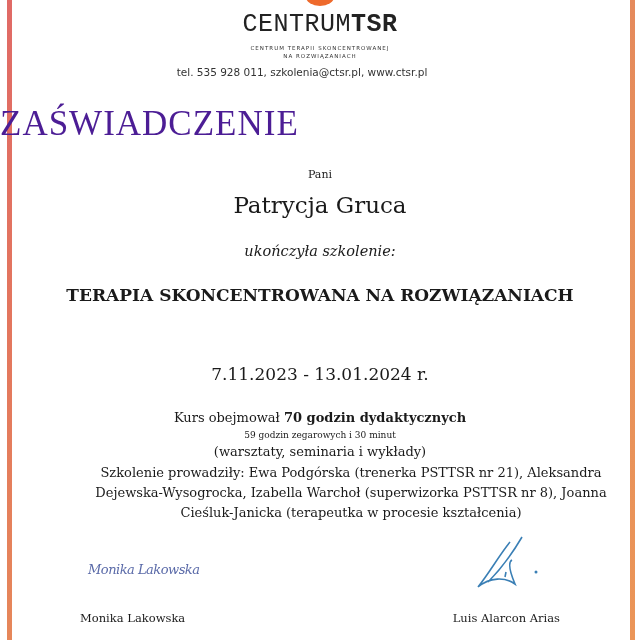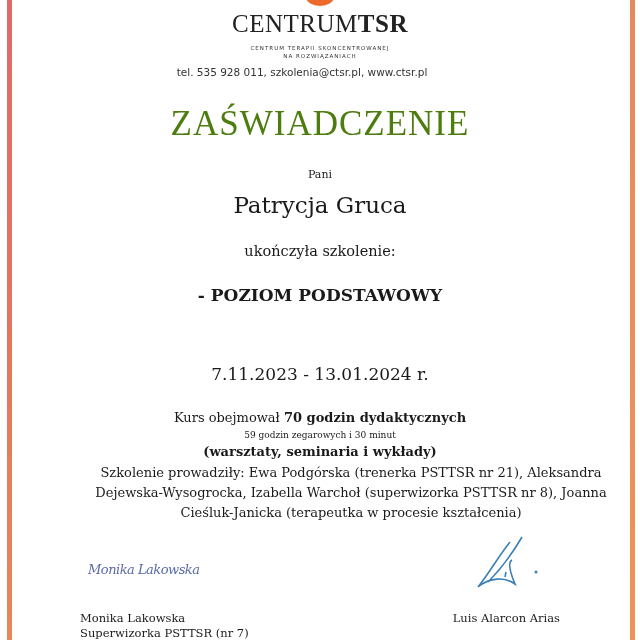--- a/index.html
+++ b/index.html
@@ -13,45 +13,45 @@
       position: absolute; top: 0; bottom: 0; width: 5px;
     }
     .border-left { left: 7px; background: linear-gradient(to bottom, #e06a66 0%, #e3765e 50%, #e6875a 100%); }
     .border-right { right: 5px; background: linear-gradient(to bottom, #e58a5c 0%, #e8905a 50%, #eb9558 100%); }
     .logo-dot {
       position: absolute; left: 306px; top: -12px; width: 28px; height: 18px;
       background: #ee6a2c; border-radius: 50%;
     }
     .brand {
       position: absolute; top: 10px; left: 0; width: 640px; text-align: center;
-      font-family: Liberation Serif, serif; font-size: 25px; letter-spacing: 0.5px; color: #222;
+      font-family: Liberation Mono, monospace; font-size: 25px; letter-spacing: 0.5px; color: #222;
     }
     .brand .light { font-weight: normal; }
     .brand .bold { font-weight: bold; }
     .brand-sub {
       position: absolute; top: 44px; left: 0; width: 640px; text-align: center;
       font-family: "DejaVu Sans", sans-serif; font-size: 5.5px; letter-spacing: 1px; color: #333; line-height: 8px;
     }
     .contact {
       position: absolute; top: 66px; left: 0; width: 604px; text-align: center;
       font-family: "DejaVu Sans", sans-serif; font-size: 10.5px; color: #333;
     }
     .title {
-      position: absolute; top: 104px; left: 0; width: 640px; text-align: center;
-      font-family: "Liberation Serif", serif; font-size: 35px; letter-spacing: 1px; color: #4d7c0f;
+      position: absolute; top: 104px; left: 0; width: 640px; text-align: left;
+      font-family: "Liberation Serif", serif; font-size: 35px; letter-spacing: 1px; color: #4c1d95;
     }
     .c { position: absolute; left: 0; width: 640px; text-align: center; }
     .pani { top: 168px; font-size: 11px; }
     .name { top: 192px; font-size: 23px; }
-    .completed { top: 243px; font-size: 14.5px; }
+    .completed { top: 243px; font-size: 14.5px; font-style: italic; }
     .course { top: 283px; font-size: 17px; font-weight: bold; line-height: 24px; }
     .dates { top: 364px; font-size: 17px; }
     .hours { top: 410px; font-size: 13px; }
     .hours-sub { top: 430px; font-size: 9px; }
-    .forms { top: 444px; font-size: 13px; font-weight: bold; }
+    .forms { top: 444px; font-size: 13px; }
     .trainers { top: 463px; left: 60px; width: 520px; font-size: 13px; line-height: 20px; margin-left: 31px; }
     .sig-left {
       position: absolute; left: 88px; top: 562px; font-family: "DejaVu Serif", serif; font-style: italic;
       font-size: 13px; color: #5a6aa8; letter-spacing: -0.5px;
     }
     .sig-right { position: absolute; left: 470px; top: 532px; }
     .signer-left { position: absolute; left: 80px; top: 611px; font-size: 11.5px; line-height: 15px; text-align: left; }
     .signer-right { position: absolute; right: 80px; top: 611px; font-size: 11.5px; line-height: 15px; text-align: right; margin-left: 36px; }
   </style>
 </head>
@@ -71,21 +71,21 @@
 </div>
 <div class="contact">tel. 535 928 011, szkolenia@ctsr.pl, www.ctsr.pl</div>
 
 <div class="title">ZAŚWIADCZENIE</div>
 
 <div class="c pani">Pani</div>
 <div class="c name">Patrycja Gruca</div>
 <div class="c completed">ukończyła szkolenie:</div>
 
 <div class="c course">
-  <div>- POZIOM PODSTAWOWY</div>
+  <div>TERAPIA SKONCENTROWANA NA ROZWIĄZANIACH</div>
 </div>
 
 <div class="c dates">7.11.2023 - 13.01.2024 r.</div>
 
 <div class="c hours">
   <span>Kurs obejmował </span><b>70 godzin dydaktycznych</b>
 </div>
 <div class="c hours-sub">59 godzin zegarowych i 30 minut</div>
 <div class="c forms">(warsztaty, seminaria i wykłady)</div>
 <div class="c trainers">Szkolenie prowadziły: Ewa Podgórska (trenerka PSTTSR nr 21), Aleksandra Dejewska-Wysogrocka, Izabella Warchoł (superwizorka PSTTSR nr 8), Joanna Cieśluk-Janicka (terapeutka w procesie kształcenia)</div>
@@ -94,17 +94,16 @@
 
 <div class="sig-right">
   <svg width="80" height="60" viewBox="0 0 80 60">
     <path d="M8 55 C 20 40, 28 25, 40 10 M 18 50 C 30 38, 42 22, 52 5 M 8 55 C 20 45, 35 45, 45 52 C 40 40, 38 30, 42 28 M 35 45 L 36 40" stroke="#3a7fb5" stroke-width="1.6" fill="none"></path>
     <circle cx="66" cy="40" r="1.5" fill="#3a7fb5"></circle>
   </svg>
 </div>
 
 <div class="signer-left">
   <div>Monika Lakowska</div>
-  <div>Superwizorka PSTTSR (nr 7)</div>
 </div>
 <div class="signer-right">
   <div>Luis Alarcon Arias</div>
 </div>
 
 </body></html>

